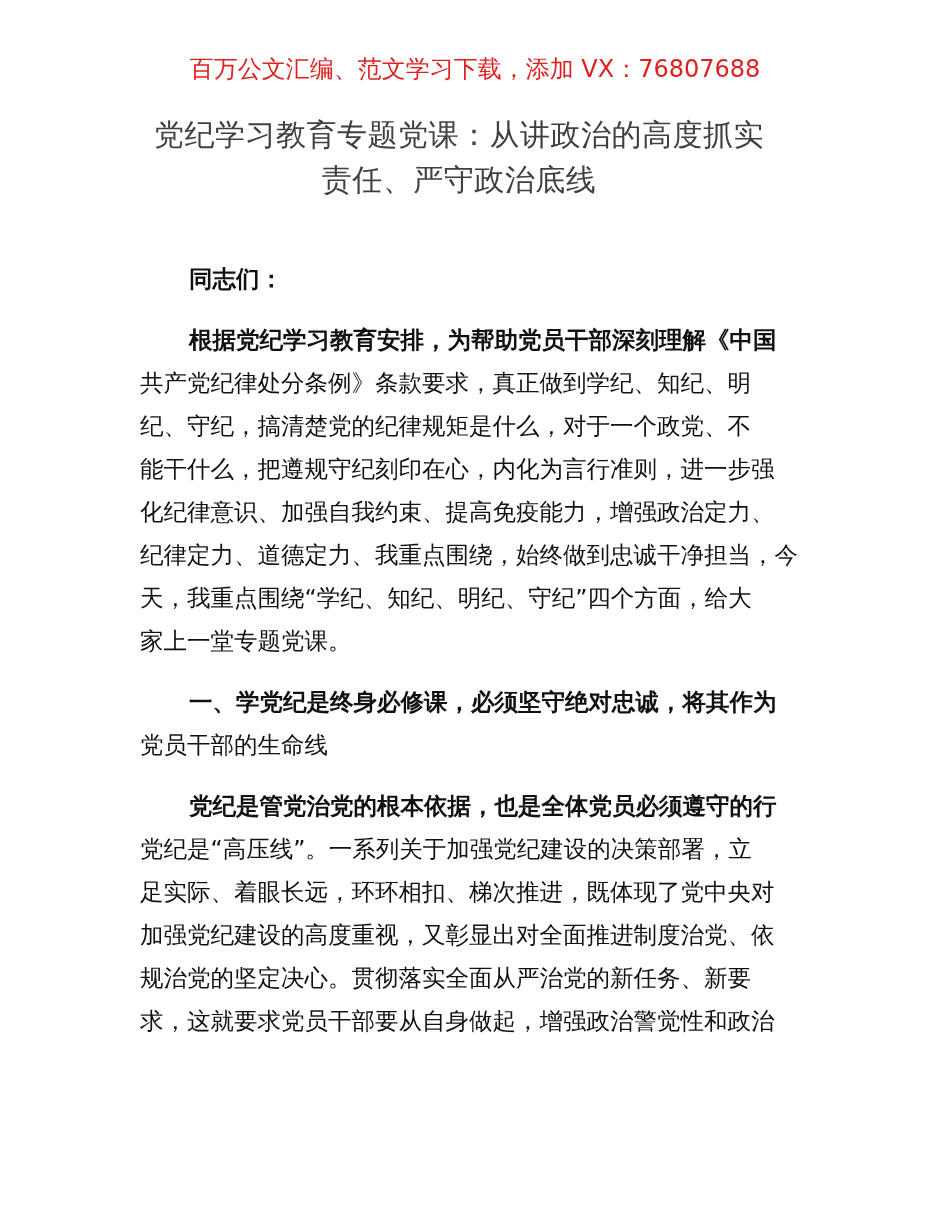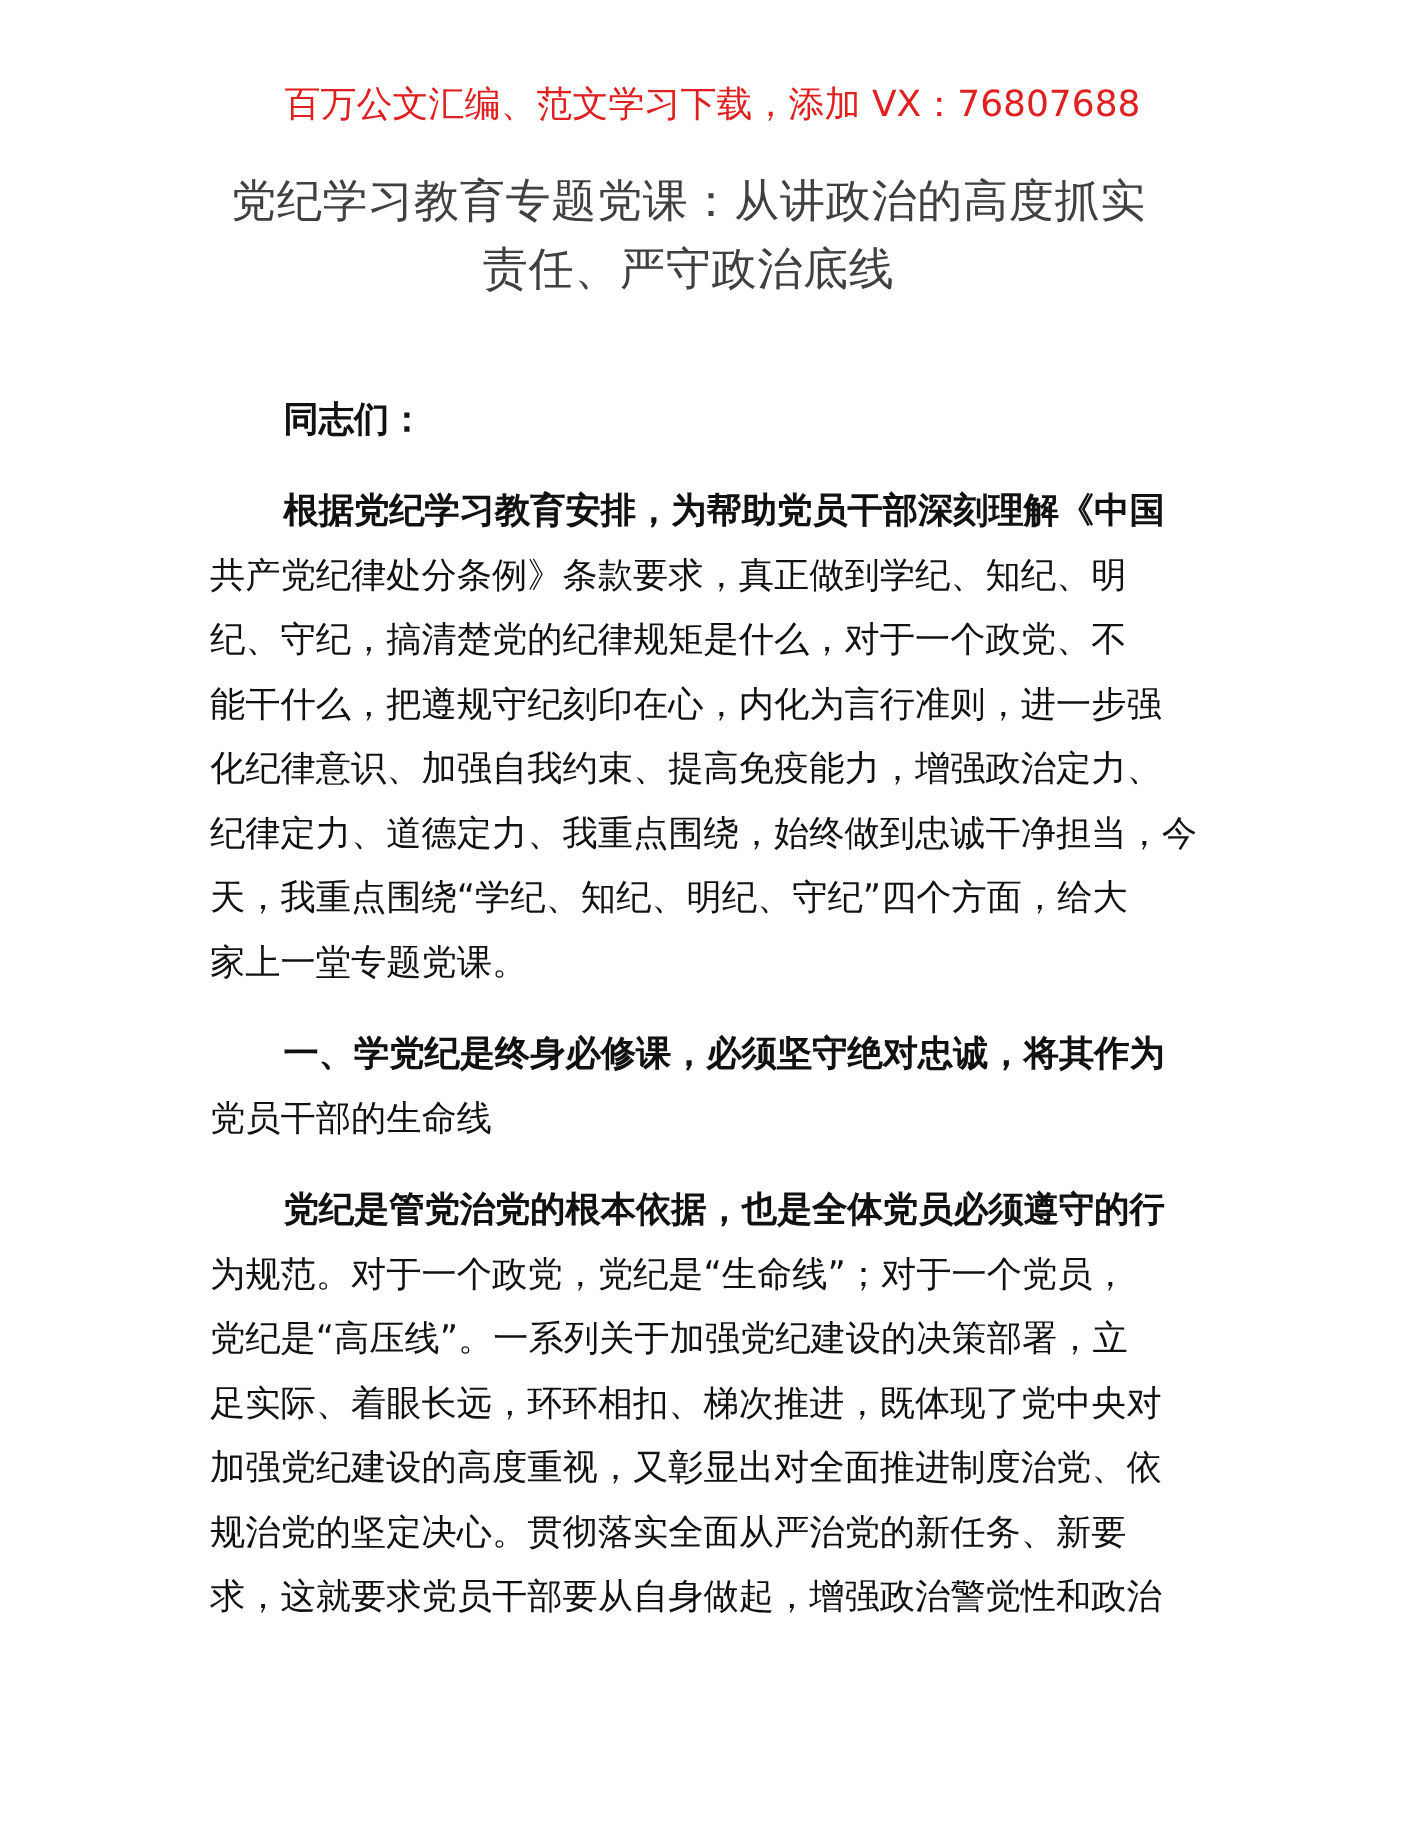--- a/index.html
+++ b/index.html
@@ -99,21 +99,20 @@
     <div class="gap"></div>
 
     <p class="para">
       <span class="line indent">一、学党纪是终身必修课，必须坚守绝对忠诚，将其作为</span>
       <span class="line">党员干部的生命线</span>
     </p>
     <div class="gap"></div>
 
     <p class="para">
       <span class="line indent">党纪是管党治党的根本依据，也是全体党员必须遵守的行</span>
-      <span class="line">为规范。对于一个政党，党纪是“生命线”；对于一个党员，</span>
       <span class="line">党纪是“高压线”。一系列关于加强党纪建设的决策部署，立</span>
       <span class="line">足实际、着眼长远，环环相扣、梯次推进，既体现了党中央对</span>
       <span class="line">加强党纪建设的高度重视，又彰显出对全面推进制度治党、依</span>
       <span class="line">规治党的坚定决心。贯彻落实全面从严治党的新任务、新要</span>
       <span class="line">求，这就要求党员干部要从自身做起，增强政治警觉性和政治</span>
     </p>
   </div>
 
 </div>
 

